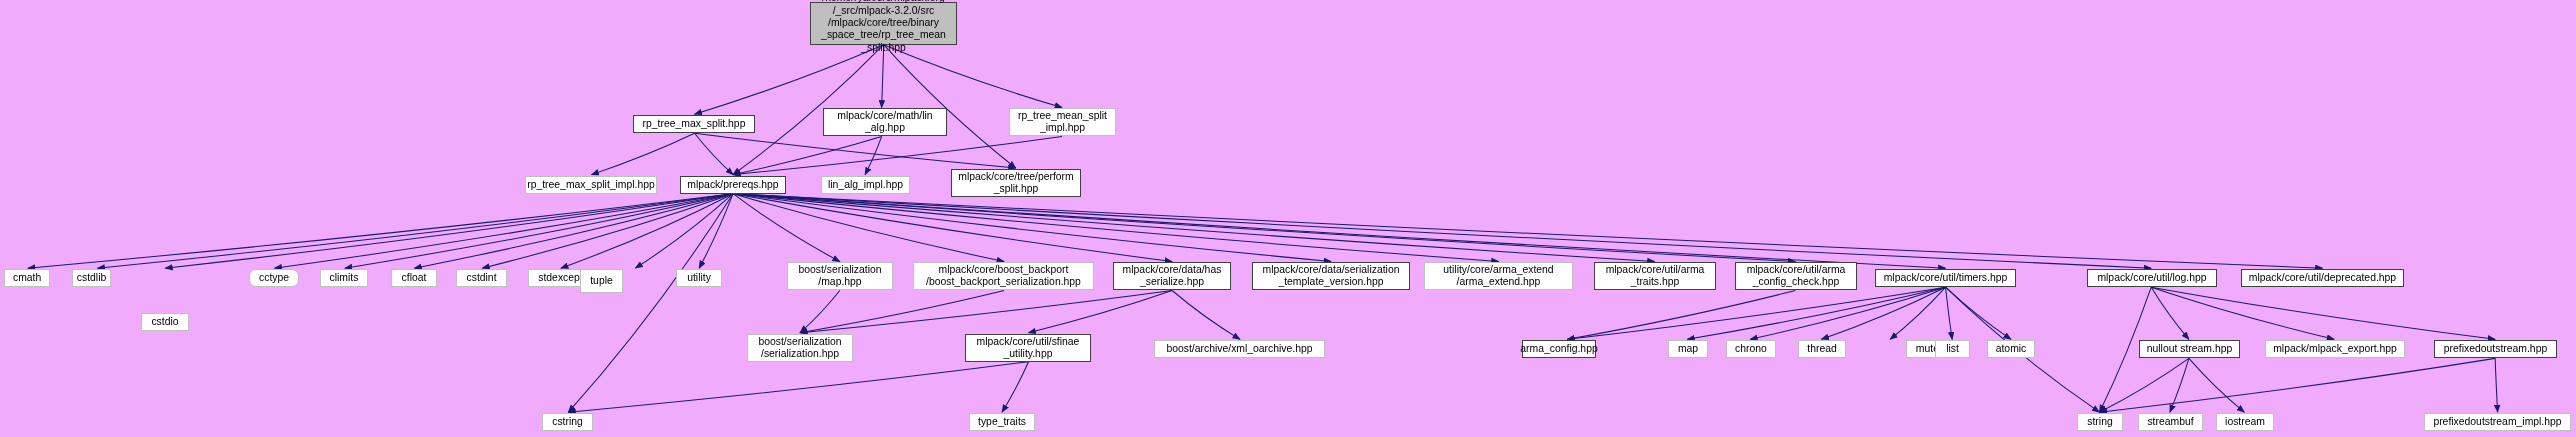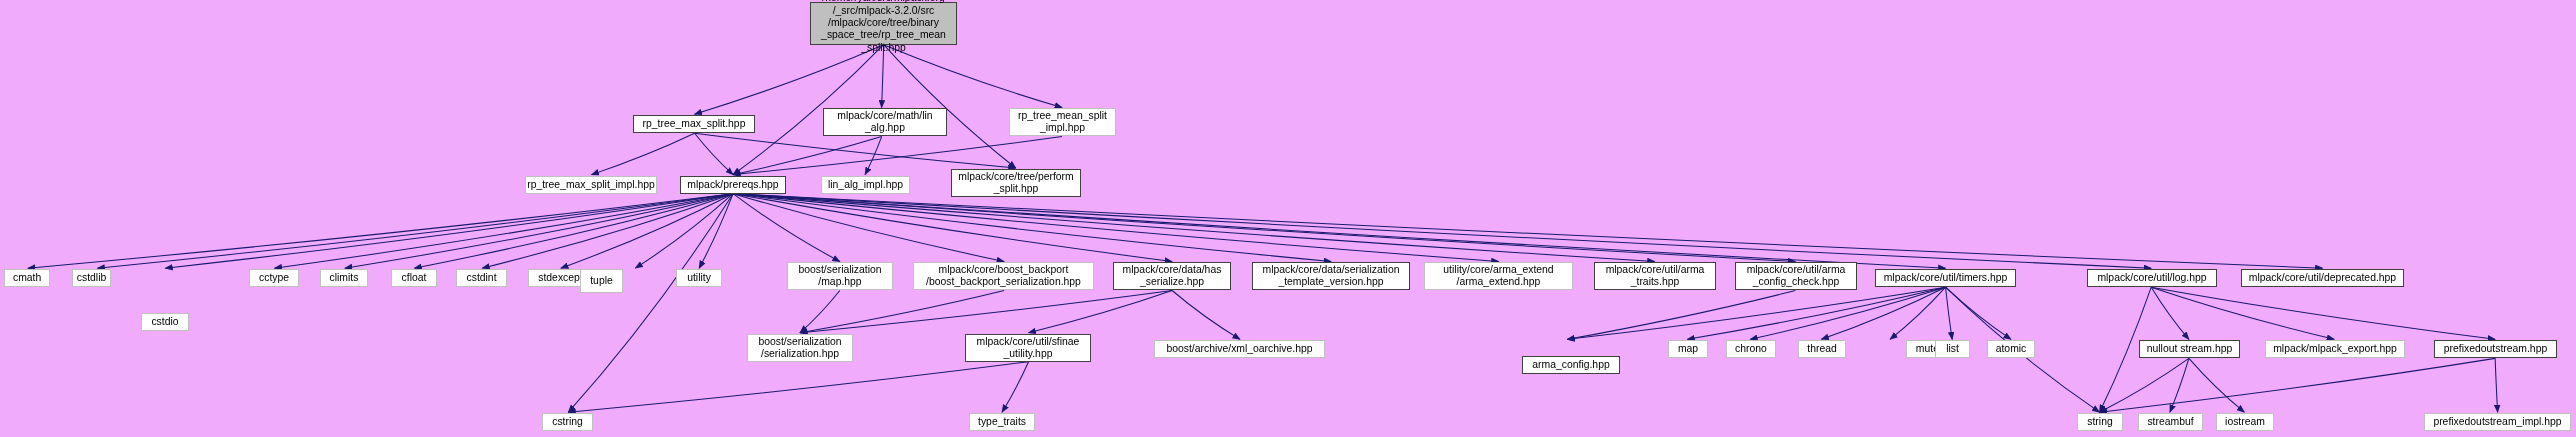--- a/index.html
+++ b/index.html
@@ -128,21 +128,21 @@
       <div class="node light" style="left: 1009px; top: 108px; width: 107px; height: 28px;">rp_tree_mean_split
 _impl.hpp</div>
       <div class="node light" style="left: 525px; top: 176px; width: 132px; height: 18px;">rp_tree_max_split_impl.hpp</div>
       <div class="node solid" style="left: 680px; top: 176px; width: 106px; height: 18px;">mlpack/prereqs.hpp</div>
       <div class="node light" style="left: 821px; top: 176px; width: 89px; height: 18px;">lin_alg_impl.hpp</div>
       <div class="node solid" style="left: 951px; top: 169px; width: 130px; height: 28px;">mlpack/core/tree/perform
 _split.hpp</div>
       <div class="node light" style="left: 4.1px; top: 269px; width: 46px; height: 18px;">cmath</div>
       <div class="node light" style="left: 72px; top: 269px; width: 39px; height: 18px;">cstdlib</div>
       <div class="node light" style="left: 141px; top: 269px; width: 48px; height: 18px; margin-top: 44px;">cstdio</div>
-      <div class="node light" style="left: 249px; top: 269px; width: 50px; height: 18px;">cctype</div>
+      <div class="node light" style="left: 249px; top: 269px; width: 50px; height: 18px; border-radius: 7px;">cctype</div>
       <div class="node light" style="left: 320px; top: 269px; width: 48px; height: 18px;">climits</div>
       <div class="node light" style="left: 391px; top: 269px; width: 46px; height: 18px;">cfloat</div>
       <div class="node light" style="left: 456px; top: 269px; width: 51px; height: 18px;">cstdint</div>
       <div class="node light" style="left: 528px; top: 269px; width: 65px; height: 18px;">stdexcept</div>
       <div class="node light" style="left: 580px; top: 269px; width: 43px; height: 24px;">tuple</div>
       <div class="node light" style="left: 676px; top: 269px; width: 46px; height: 18px;">utility</div>
       <div class="node light" style="left: 787px; top: 262px; width: 106px; height: 28px;">boost/serialization
 /map.hpp</div>
       <div class="node light" style="left: 913px; top: 262px; width: 181px; height: 28px;">mlpack/core/boost_backport
 /boost_backport_serialization.hpp</div>
@@ -157,21 +157,21 @@
       <div class="node solid" style="left: 1735px; top: 262px; width: 122px; height: 28px;">mlpack/core/util/arma
 _config_check.hpp</div>
       <div class="node solid" style="left: 1875px; top: 269px; width: 141px; height: 18px;">mlpack/core/util/timers.hpp</div>
       <div class="node solid" style="left: 2087px; top: 269px; width: 130px; height: 18px;">mlpack/core/util/log.hpp</div>
       <div class="node solid" style="left: 2241px; top: 269px; width: 163px; height: 18px;">mlpack/core/util/deprecated.hpp</div>
       <div class="node light" style="left: 747px; top: 334px; width: 106px; height: 28px;">boost/serialization
 /serialization.hpp</div>
       <div class="node solid" style="left: 965px; top: 334px; width: 126px; height: 28px;">mlpack/core/util/sfinae
 _utility.hpp</div>
       <div class="node light" style="left: 1154px; top: 340px; width: 171px; height: 18px;">boost/archive/xml_oarchive.hpp</div>
-      <div class="node solid" style="left: 1522px; top: 356px; width: 98px; height: 18px;">arma_config.hpp</div>
+      <div class="node solid" style="left: 1522px; top: 340px; width: 74px; height: 18px;">arma_config.hpp</div>
       <div class="node light" style="left: 1668px; top: 340px; width: 40px; height: 18px;">map</div>
       <div class="node light" style="left: 1726px; top: 340px; width: 50px; height: 18px;">chrono</div>
       <div class="node light" style="left: 1798px; top: 340px; width: 48px; height: 18px;">thread</div>
       <div class="node light" style="left: 1866px; top: 340px; width: 48px; height: 18px; margin-left: 40px;">mutex</div>
       <div class="node light" style="left: 1935px; top: 340px; width: 35px; height: 18px;">list</div>
       <div class="node light" style="left: 1987px; top: 340px; width: 48px; height: 18px;">atomic</div>
       <div class="node solid" style="left: 2139px; top: 340px; width: 101px; height: 18px;">nullout stream.hpp</div>
       <div class="node light" style="left: 2265px; top: 340px; width: 140px; height: 18px;">mlpack/mlpack_export.hpp</div>
       <div class="node solid" style="left: 2434px; top: 340px; width: 123px; height: 18px;">prefixedoutstream.hpp</div>
       <div class="node light" style="left: 542px; top: 413px; width: 51px; height: 18px;">cstring</div>

